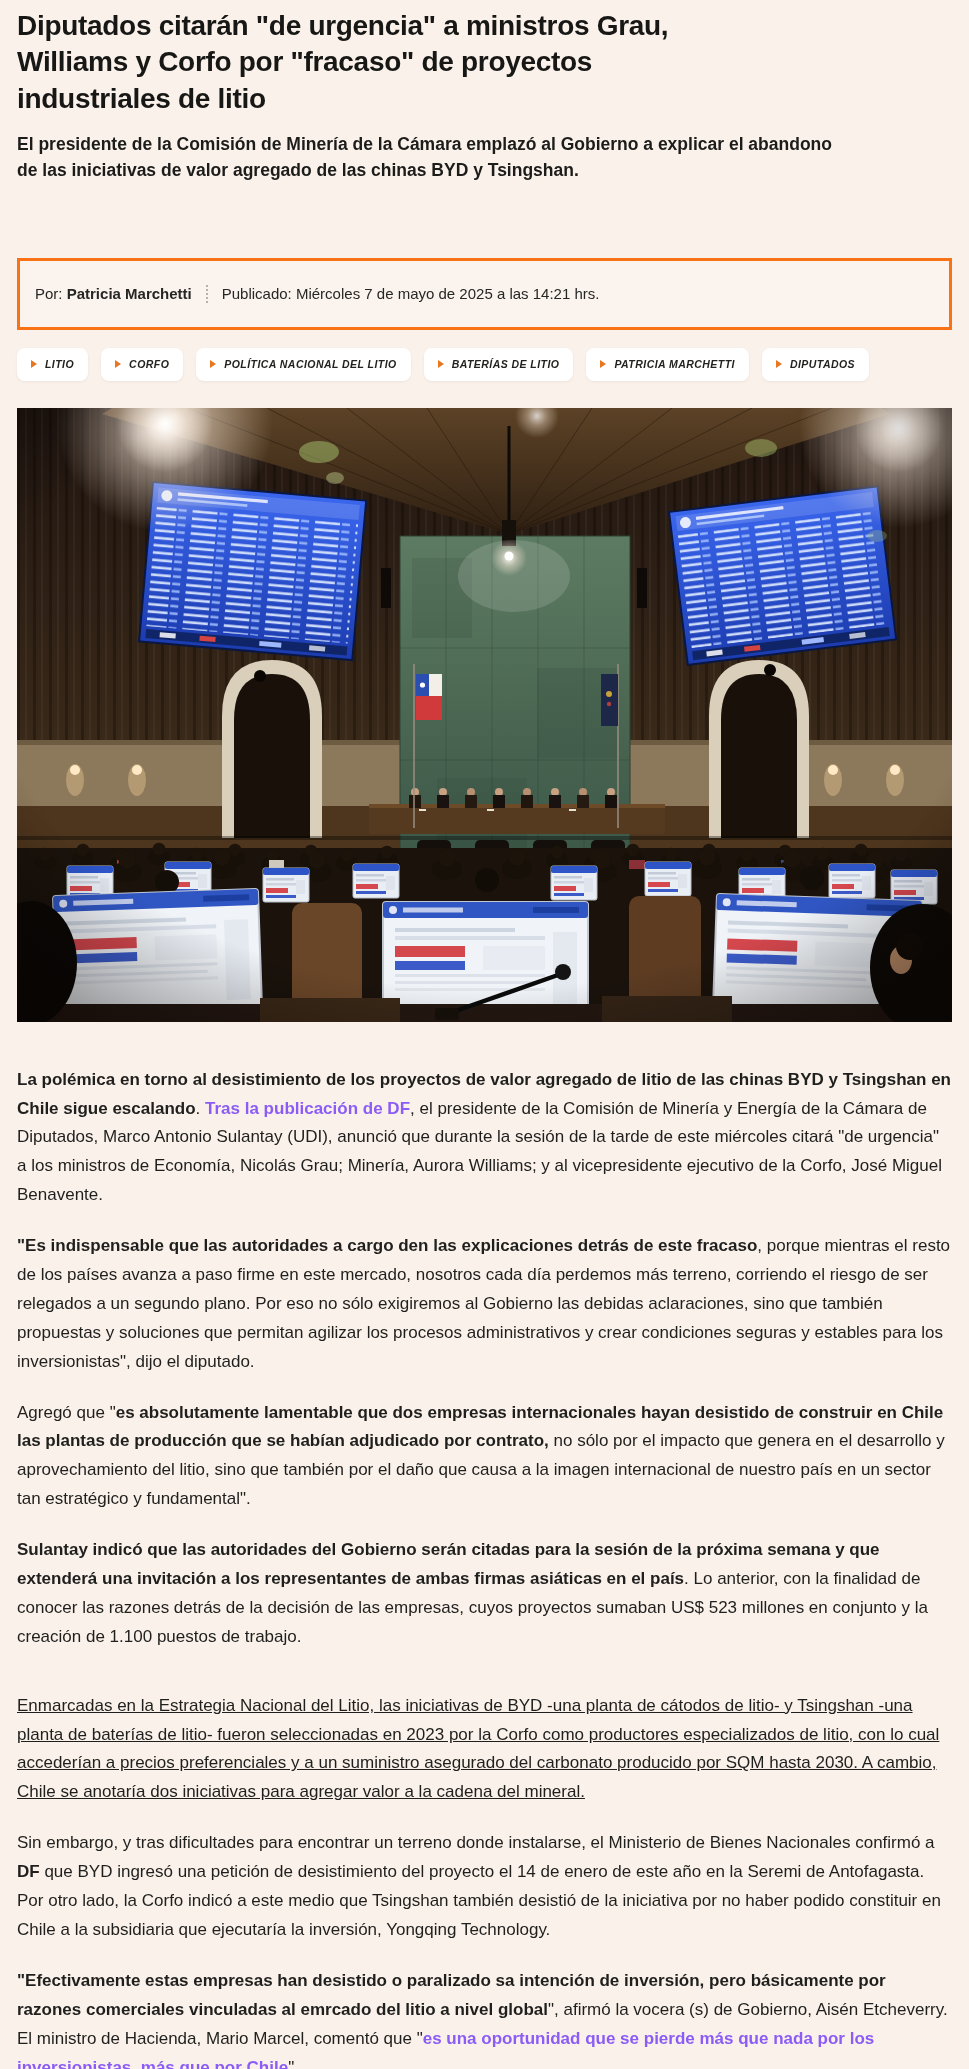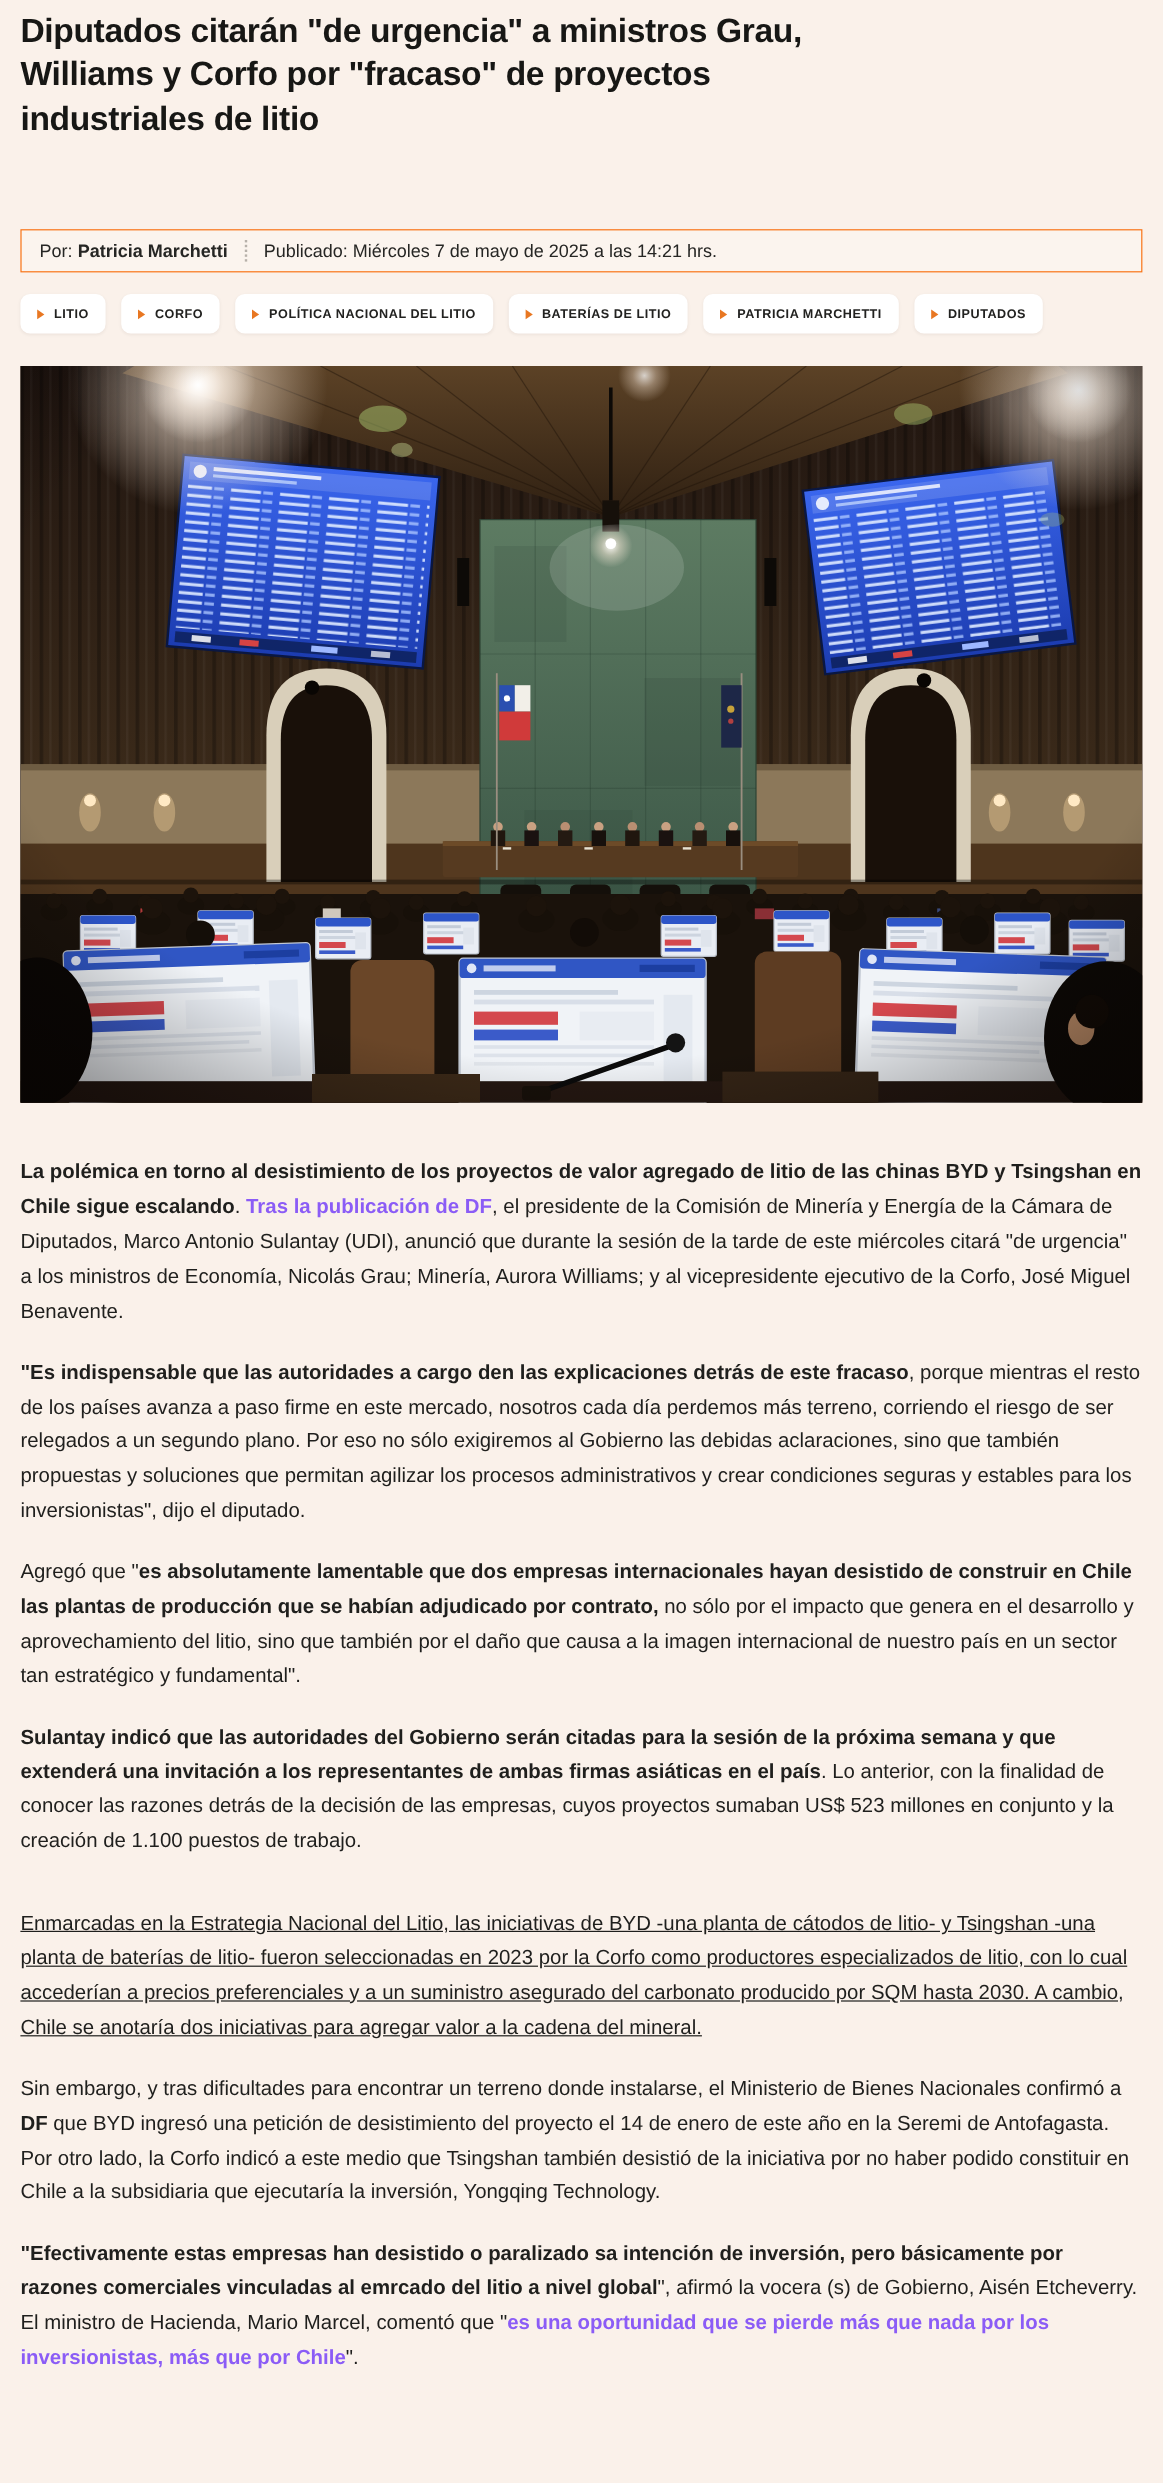--- a/index.html
+++ b/index.html
@@ -12,27 +12,27 @@
   .wrap{padding:6px 17px 10px;}
   .title{
     margin:2px 0 0;font-size:28px;line-height:1.3;font-weight:700;
     letter-spacing:-0.3px;color:#171715;white-space:pre-line;
   }
   .subtitle{
     margin:14px 0 0;font-size:17.5px;line-height:1.5;font-weight:700;
     color:#1c1c1a;white-space:pre-line;
   }
   .byline-box{
-    margin-top:74px;border:1px solid #f97316;background:#fbf4ee;
-    padding:8px 15px;display:flex;align-items:center;gap:14px;
+    margin-top:74px;border:3px solid #f97316;background:#fbf4ee;
+    padding:24px 15px;display:flex;align-items:center;gap:14px;
     font-size:15px;color:#262624;
   }
   .byline-author b{font-weight:700;}
   .byline-sep{border-left:2px dotted #b7b1aa;height:18px;width:0;}
-  .tags{margin-top:18px;display:flex;gap:13px;align-items:center;}
+  .tags{margin-top:18px;display:flex;gap:13px;align-items:center;font-style:italic;}
   .tag{
     background:#ffffff;border-radius:8px;height:33px;padding:0 14px;
     display:flex;align-items:center;gap:8px;cursor:pointer;
     box-shadow:0 1px 3px rgba(40,20,5,.06);
   }
   .tag-label{
     font-size:10.5px;font-weight:700;letter-spacing:.45px;color:#222220;
     text-transform:uppercase;white-space:nowrap;
   }
   .tag-arrow{
@@ -50,20 +50,22 @@
 </style>
 </head>
 <body>
 
 <div class="wrap">
 
   <h1 class="title">Diputados citarán "de urgencia" a ministros Grau,
 Williams y Corfo por "fracaso" de proyectos
 industriales de litio</h1>
 
+  <p class="subtitle">El presidente de la Comisión de Minería de la Cámara emplazó al Gobierno a explicar el abandono
+de las iniciativas de valor agregado de las chinas BYD y Tsingshan.</p>
 
   <div class="byline-box">
     <span class="byline-author"><span>Por:</span>&nbsp;<b>Patricia Marchetti</b></span>
     <span class="byline-sep"></span>
     <span>Publicado: Miércoles 7 de mayo de 2025 a las 14:21 hrs.</span>
   </div>
 
   <div class="tags">
       <div class="tag">
         <span class="tag-arrow"></span>

